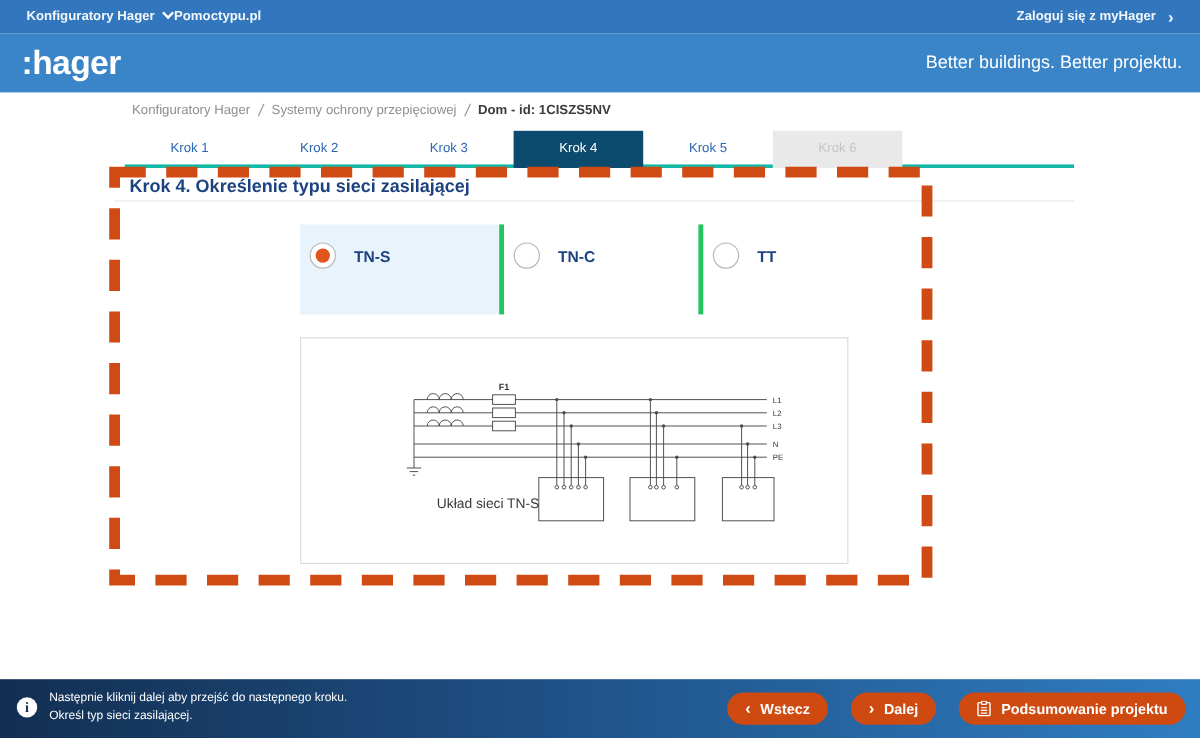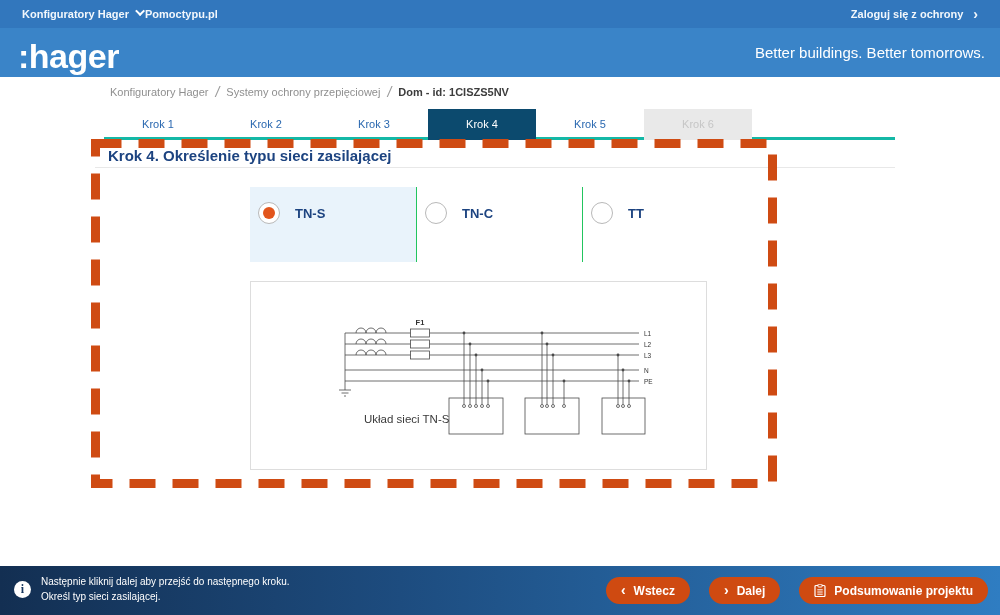--- a/index.html
+++ b/index.html
@@ -13,21 +13,21 @@
   .menu-item { font-size:11px; font-weight:600; color:#f2f7fc; cursor:pointer; display:flex; align-items:center; gap:9px; }
   .menu-item + .menu-item { }
   .chev-down { width:7px; height:7px; border-left:2px solid #fff; border-bottom:2px solid #fff;
                transform:rotate(-45deg) translateY(-2px); display:inline-block; margin-top:-3px; }
   .topbar .login { position:absolute; right:22px; top:0; height:28px; display:flex; align-items:center; gap:10px;
                    font-size:11px; font-weight:600; color:#f2f7fc; cursor:pointer; }
   .chev-right { font-size:14px; font-weight:bold; line-height:1; }
 
   
   .header { position:absolute; left:0; top:28px; width:1000px; height:49px; background:#3a84c8; }
-  .logo { position:absolute; left:18px; top:9px; font-size:34px; font-weight:bold; color:#fff; letter-spacing:-0.5px; }
+  .logo { position:absolute; left:18px; top:9px; font-size:28px; font-weight:bold; color:#fff; letter-spacing:-0.5px; }
   .tagline { position:absolute; right:15px; top:16px; font-size:15px; color:#fff; }
 
   
   .breadcrumb { position:absolute; left:110px; top:84px; font-size:11px; color:#8f8f8f; display:flex; align-items:center; }
   .crumb { cursor:pointer; }
   .crumb-sep { margin:0 7px; font-size:14px; color:#9a9a9a; font-style:italic; }
   .crumb-current { font-weight:bold; color:#3c3c3c; }
 
   
   .tabs { position:absolute; left:104px; top:109px; width:791px; height:31px; display:flex;
@@ -38,21 +38,21 @@
   .tab.disabled { background:#e9e9e9; color:#c6c6c6; cursor:default; }
 
   
   .step-title { position:absolute; left:108px; top:147px; font-size:15px; font-weight:bold; color:#1c4380; }
   .title-rule { position:absolute; left:95px; top:167px; width:800px; height:1px; background:#e8e8e8; }
 
   
   .options { position:absolute; left:250px; top:187px; width:498px; height:75px; display:flex; }
   .option { width:166px; height:75px; display:flex; padding:15px 0 0 8px; cursor:pointer; }
   .option.selected { background:#e9f3fb; }
-  .option + .option { border-left:1px solid #22c55e; }
+  .option + .option { border-left:4px solid #22c55e; }
   .radio { width:22px; height:22px; border-radius:50%; border:1px solid #b9b9b9; background:#fff;
            position:relative; flex:0 0 auto; }
   .radio.on::after { content:""; position:absolute; left:4px; top:4px; width:12px; height:12px;
                      border-radius:50%; background:#e2551c; }
   .option-label { font-size:13px; font-weight:bold; color:#1c4380; margin:4px 0 0 15px; }
 
   
   .diagram-card { position:absolute; left:250px; top:281px; width:457px; height:189px;
                   border:1px solid #ddd; background:#fff; }
   .diagram-card svg { display:block; }
@@ -86,28 +86,28 @@
         <span class="chev-down"></span>
       </div>
       <div class="menu-item">
         <span>Pomoc</span>
       </div>
       <div class="menu-item">
         <span>typu.pl</span>
       </div>
     </div>
     <div class="login">
-      <span>Zaloguj się z ochrony</span>
+      <span>Zaloguj się z myHager</span>
       <span class="chev-right">›</span>
     </div>
   </div>
 
   <div class="header">
     <div class="logo">:hager</div>
-    <div class="tagline">Better buildings. Better tomorrows.</div>
+    <div class="tagline">Better buildings. Better projektu.</div>
   </div>
 
   <div class="breadcrumb">
     <span class="crumb">Konfiguratory Hager</span>
     <span class="crumb-sep">/</span>
     <span class="crumb">Systemy ochrony przepięciowej</span>
     <span class="crumb-sep">/</span>
     <span class="crumb-current">Dom - id: 1CISZS5NV</span>
   </div>
 

